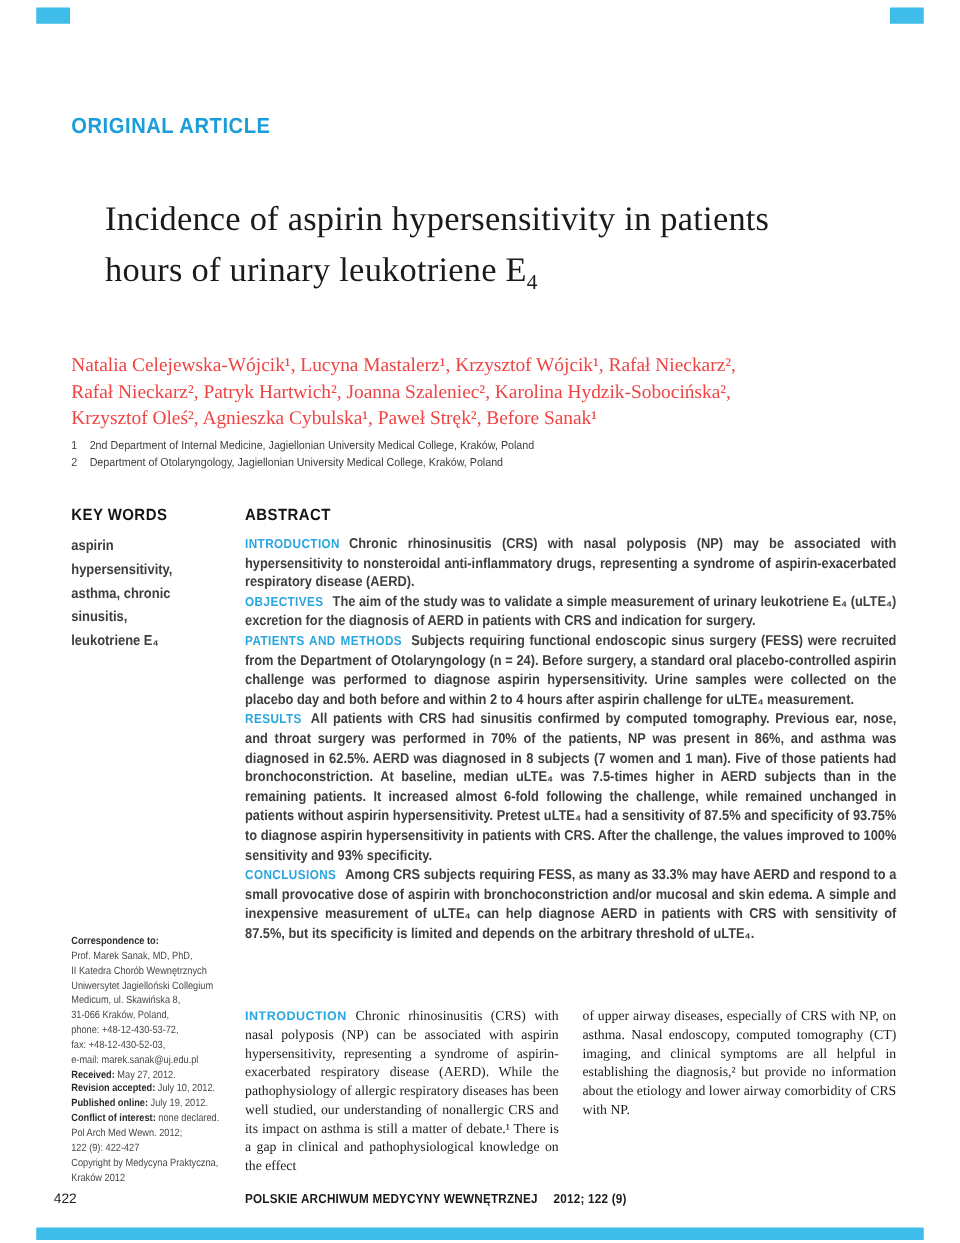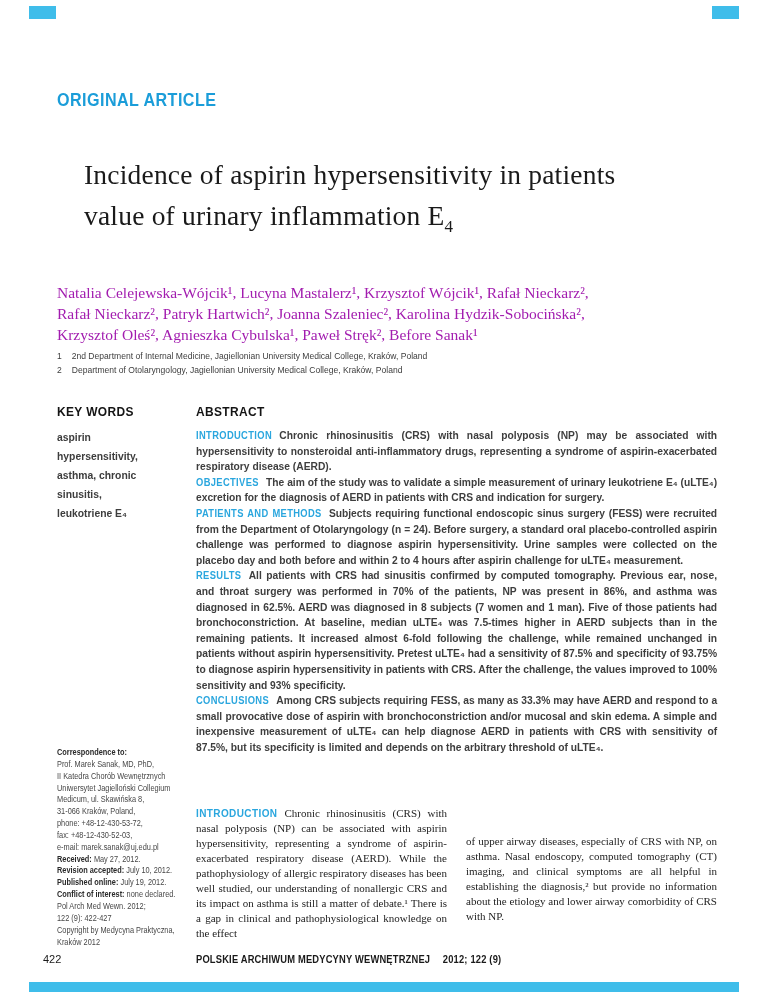--- a/index.html
+++ b/index.html
@@ -15,21 +15,21 @@
             color:#1b9dd9; letter-spacing:.5px; transform:scaleX(.92); transform-origin:0 0;
             white-space:nowrap; }
 
   .title { position:absolute; left:72px; top:142px; margin:12px; font-weight:normal;
            font-family:"Liberation Serif","DejaVu Serif",serif; font-size:27.5px;
            line-height:41px; color:#1a1a1a; white-space:nowrap; letter-spacing:.2px; }
   .title sub { font-size:.62em; }
 
   .authors { position:absolute; left:57px; top:283px;
              font-family:"Liberation Serif","DejaVu Serif",serif; font-size:15.5px;
-             line-height:20.8px; color:#a21caf; white-space:nowrap; }
+             line-height:20.8px; color:#ef4444; white-space:nowrap; }
 
   .affils { position:absolute; left:57px; top:350px; font-size:9.3px; line-height:13.6px;
             color:#3d3d3d; transform:scaleX(.92); transform-origin:0 0; white-space:nowrap; }
   .affils .num { display:inline-block; width:16px; }
 
   .kw-head, .ab-head { position:absolute; top:404px; font-size:13px; font-weight:bold;
             color:#141414; letter-spacing:.4px; transform:scaleX(.92); transform-origin:0 0;
             white-space:nowrap; }
   .kw-head { left:57px; } .ab-head { left:196px; }
 
@@ -44,21 +44,21 @@
   .lab { color:#2aa6de; font-size:10.4px; letter-spacing:.4px; margin-right:8px; }
 
   .corr { position:absolute; left:57px; top:747px; width:158px; font-size:8.4px;
           line-height:11.85px; color:#474747; transform:scaleX(.88); transform-origin:0 0;
           white-space:nowrap; }
   .corr .b { font-weight:bold; color:#2a2a2a; }
 
   .col { position:absolute; top:806px; width:251px;
          font-family:"Liberation Serif","DejaVu Serif",serif; font-size:11px;
          line-height:15px; color:#1d1d1d; text-align:justify; }
-  .colL { left:196px; } .colR { left:466px;margin-top:28px; }
+  .colL { left:196px; } .colR { left:466px; }
   .col p { margin:0; }
   .col .indent { text-indent:11px; }
   .lab2 { font-family:"Liberation Sans","DejaVu Sans",sans-serif; font-size:10px;
           font-weight:bold; color:#2aa6de; letter-spacing:.4px; margin-right:7px; }
 
   .f-page { position:absolute; left:43px; top:953px; font-size:11px; font-weight:normal;
             color:#1a1a1a; }
   .f-journal { position:absolute; left:196px; top:954px; font-size:10.4px; font-weight:bold;
                color:#1a1a1a; letter-spacing:.2px; transform:scaleX(.9); transform-origin:0 0;
                white-space:nowrap; }
@@ -68,21 +68,21 @@
 <body>
 
 <div class="page">
   <div class="mark mark-tl"></div>
   <div class="mark mark-tr"></div>
 
   <div class="kicker">ORIGINAL ARTICLE</div>
 
   <h1 class="title">
     <div>Incidence of aspirin hypersensitivity in patients</div>
-    <div><span>value of urinary inflammation E</span><sub>4</sub></div>
+    <div><span>hours of urinary leukotriene E</span><sub>4</sub></div>
   </h1>
 
   <div class="authors">
     <div>Natalia Celejewska-Wójcik¹, Lucyna Mastalerz¹, Krzysztof Wójcik¹, Rafał Nieckarz²,</div>
     <div>Rafał Nieckarz², Patryk Hartwich², Joanna Szaleniec², Karolina Hydzik-Sobocińska²,</div>
     <div>Krzysztof Oleś², Agnieszka Cybulska¹, Paweł Stręk², Before Sanak¹</div>
   </div>
 
   <div class="affils">
     <div><span class="num">1</span><span>2nd Department of Internal Medicine, Jagiellonian University Medical College, Kraków, Poland</span></div>

